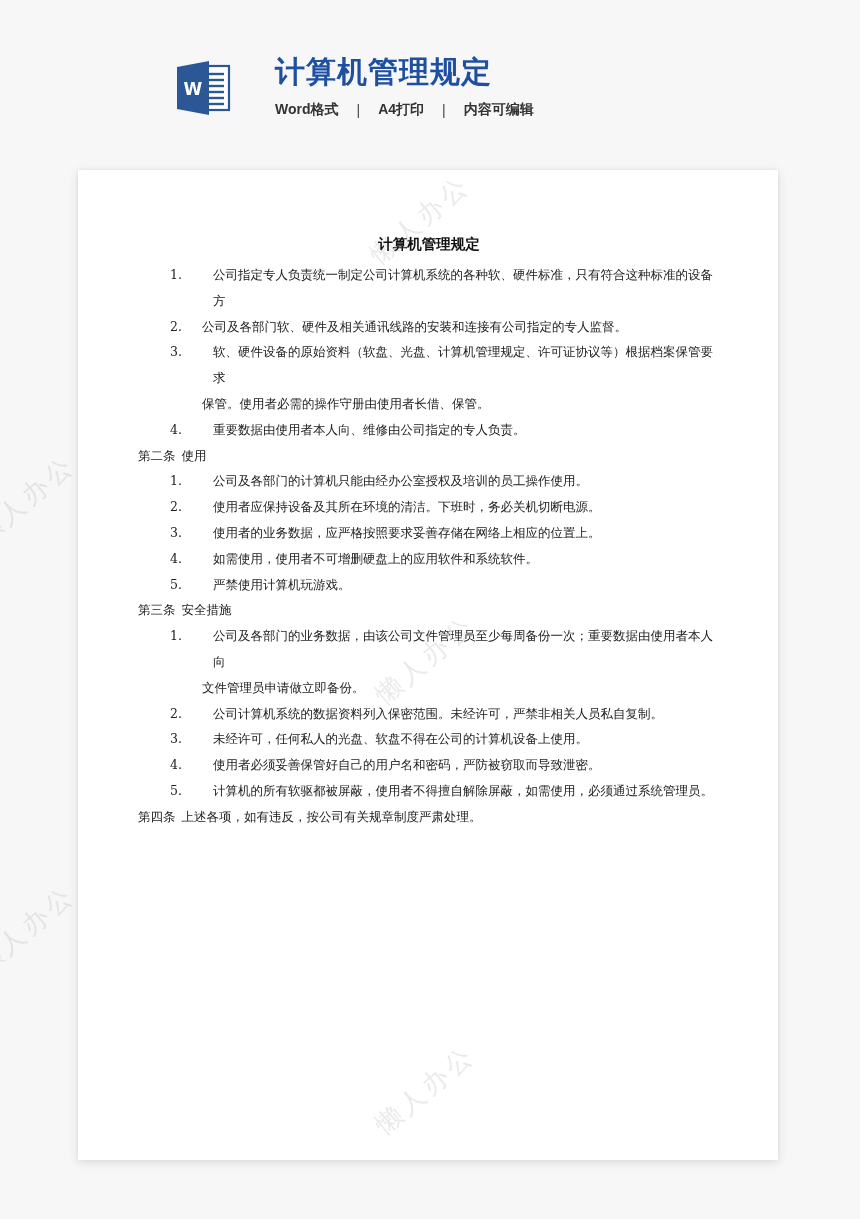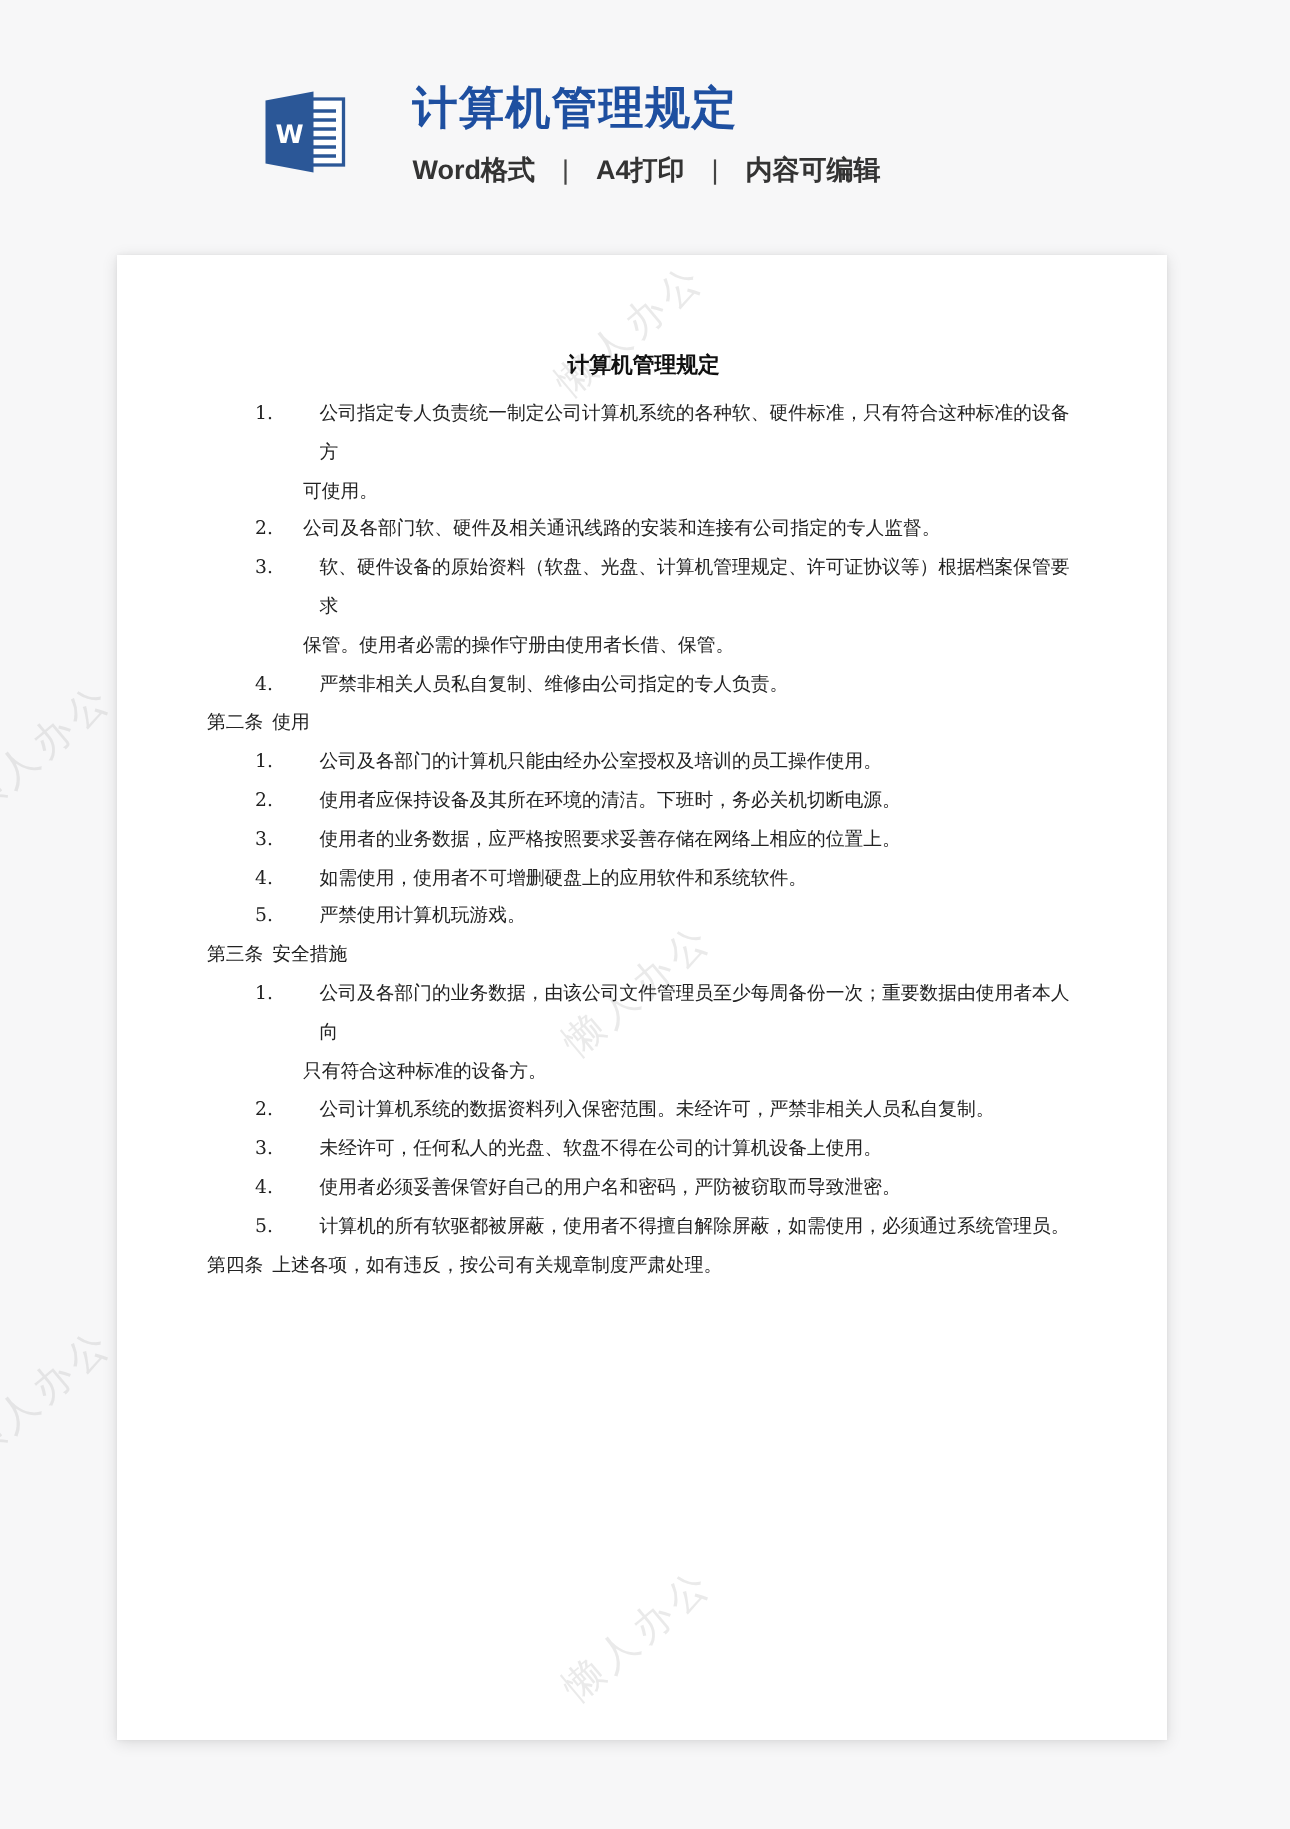--- a/index.html
+++ b/index.html
@@ -30,21 +30,21 @@
       font-size: 30px;
       font-weight: bold;
       color: #1e4fa0;
       letter-spacing: 1px;
       margin: 0;
       white-space: nowrap;
     }
     .feature-row {
       position: absolute;
       left: 275px; top: 101px;
-      font-size: 18px;
+      font-size: 14px;
       font-weight: bold;
       color: #333333;
       display: flex;
       align-items: center;
       white-space: nowrap;
     }
     .feature-sep {
       margin: 0 18px;
       font-weight: normal;
       color: #444;
@@ -155,34 +155,33 @@
   <div class="watermark" style="left:-110px; top:785px;">懒人办公</div>
 
   <div class="page-content">
     <div class="page-title">计算机管理规定</div>
 
     <section>
       <ul class="article-items">
         <li class="article-item">
           <span class="item-num">1.</span>
           <span class="item-text">公司指定专人负责统一制定公司计算机系统的各种软、硬件标准，只有符合这种标准的设备方</span>
-          <span class="item-cont">可使用。</span>
         </li>
         <li class="article-item">
           <span class="item-num">2.</span>
           <span class="item-cont">公司及各部门软、硬件及相关通讯线路的安装和连接有公司指定的专人监督。</span>
         </li>
         <li class="article-item">
           <span class="item-num">3.</span>
           <span class="item-text">软、硬件设备的原始资料（软盘、光盘、计算机管理规定、许可证协议等）根据档案保管要求</span>
           <span class="item-cont">保管。使用者必需的操作守册由使用者长借、保管。</span>
         </li>
         <li class="article-item">
           <span class="item-num">4.</span>
-          <span class="item-text">严禁非相关人员私自复制、维修由公司指定的专人负责。</span>
+          <span class="item-text">重要数据由使用者本人向、维修由公司指定的专人负责。</span>
         </li>
       </ul>
     </section>
 
     <section>
       <p class="article-title">
         <span class="art-num">第二条</span><span>使用</span>
       </p>
       <ul class="article-items">
         <li class="article-item">
@@ -209,21 +208,21 @@
     </section>
 
     <section>
       <p class="article-title">
         <span class="art-num">第三条</span><span>安全措施</span>
       </p>
       <ul class="article-items">
         <li class="article-item">
           <span class="item-num">1.</span>
           <span class="item-text">公司及各部门的业务数据，由该公司文件管理员至少每周备份一次；重要数据由使用者本人向</span>
-          <span class="item-cont">只有符合这种标准的设备方。</span>
+          <span class="item-cont">文件管理员申请做立即备份。</span>
         </li>
         <li class="article-item">
           <span class="item-num">2.</span>
           <span class="item-text">公司计算机系统的数据资料列入保密范围。未经许可，严禁非相关人员私自复制。</span>
         </li>
         <li class="article-item">
           <span class="item-num">3.</span>
           <span class="item-text">未经许可，任何私人的光盘、软盘不得在公司的计算机设备上使用。</span>
         </li>
         <li class="article-item">

